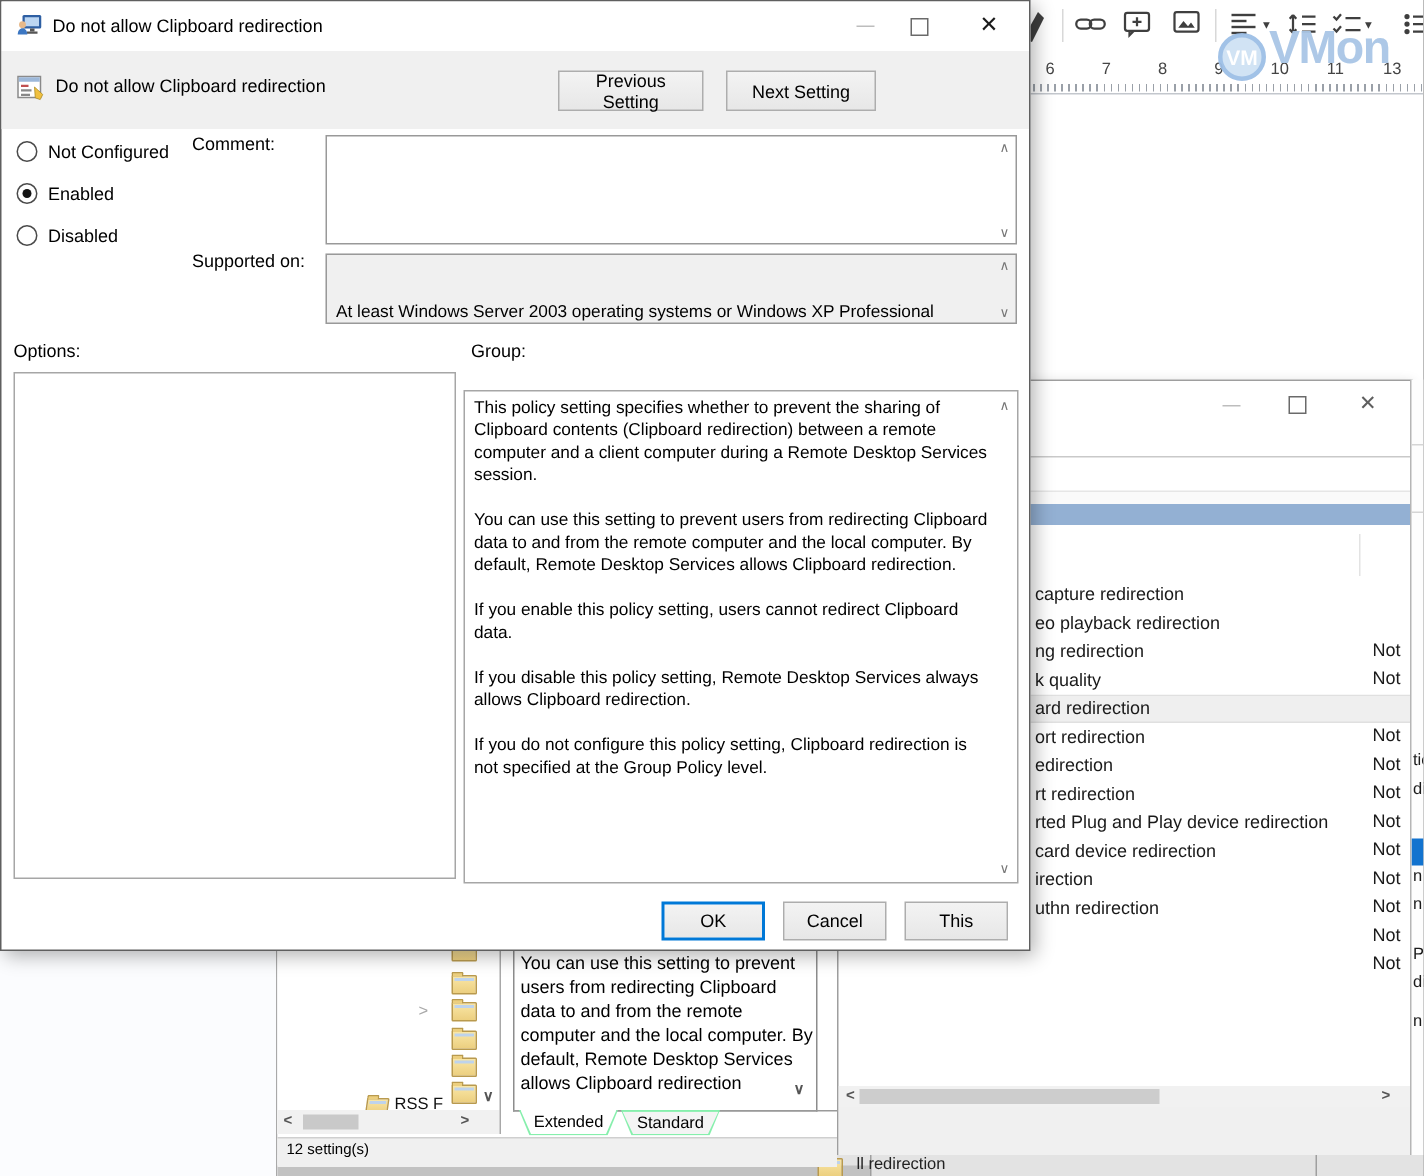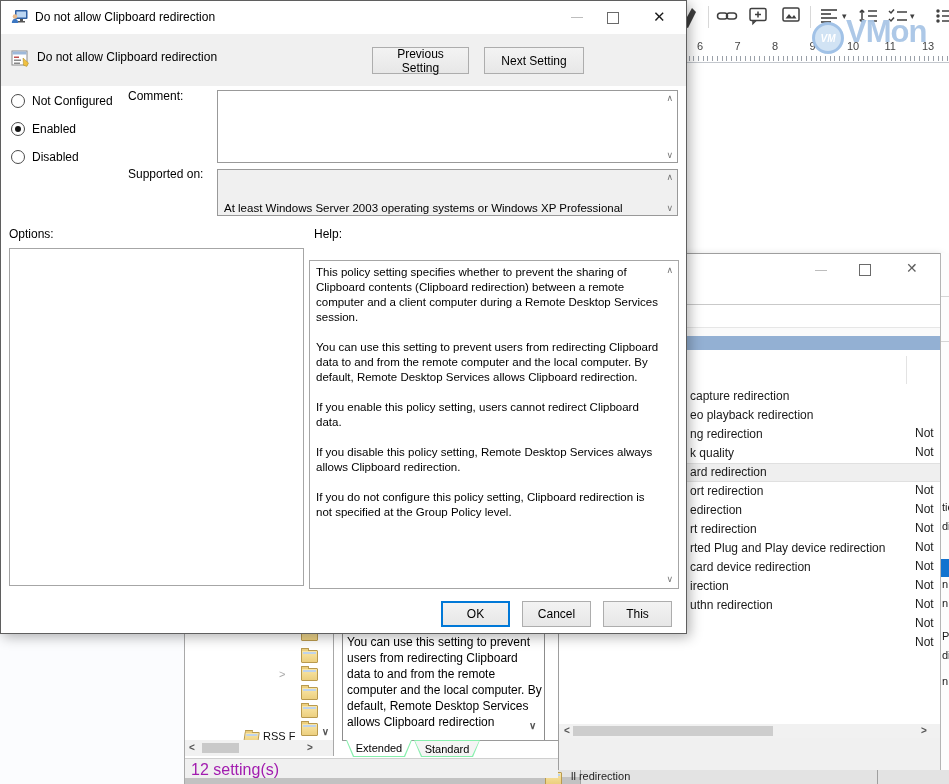--- a/index.html
+++ b/index.html
@@ -11,22 +11,22 @@
   #page-edge{left:686px;top:0;width:1px;height:253px;background:#ccd2da;}
   #ruler{left:684px;top:40px;width:265px;height:22px;border-bottom:1px solid #c3c7cd;}
   #ruler .ticks{position:absolute;left:0;right:0;bottom:1px;height:5px;
       background:repeating-linear-gradient(to right,#9aa0a8 0 1px,transparent 1px 4.7px);}
   .rul-n{position:absolute;top:0;font-size:11px;color:#444;}
   .tb-icon{position:absolute;top:6px;}
   .tb-div{position:absolute;top:6px;width:1px;height:22px;background:#d8d8d8;}
   .caret{position:absolute;font-size:9px;color:#3f3f3f;}
   #watermark{left:806px;top:18px;width:140px;height:40px;opacity:.95;}
   #wm-badge{position:absolute;left:6px;top:4px;width:26px;height:26px;border-radius:50%;
-      border:3px solid #9dbfe6;background:#cfe2f4;color:#fff;font-weight:bold;font-size:10px;
-      display:flex;align-items:center;justify-content:center;font-style:italic;}
+      border:3px solid #9dbfe6;background:#cfe2f4;color:#fff;font-weight:bold;font-size:14px;
+      display:flex;align-items:center;justify-content:center;}
   #wm-name{position:absolute;left:40px;top:-4px;font-size:31px;font-weight:bold;color:#a9c6e6;letter-spacing:-1px;}
 
   
   #gp-window{left:558px;top:253px;width:382px;height:517px;background:#fff;border:1px solid #9e9e9e;
       box-shadow:0 2px 8px rgba(0,0,0,.18);overflow:hidden;}
   #gp-window .line1{position:absolute;left:0;top:50px;right:0;height:1px;background:#c9c9c9;}
   #gp-window .line2{position:absolute;left:0;top:73px;right:0;height:1px;background:#e6e6e6;}
   #gp-window .preband{position:absolute;left:0;top:74px;right:0;height:8px;background:#fafafa;}
   #gp-band{position:absolute;left:0;top:82px;right:0;height:14px;background:#93b0d3;}
   #gp-coldiv{position:absolute;left:347px;top:102px;width:1px;height:28px;background:#e3e3e3;}
@@ -82,21 +82,21 @@
   #con-help-arrow{position:absolute;left:186px;top:88px;font-size:10px;font-weight:bold;color:#555;}
   #tabrow{position:absolute;left:157px;top:108px;width:216px;height:18px;}
   #tabrow .topline{position:absolute;left:0;top:0;width:216px;height:1px;background:#9a9a9a;}
   .tab{position:absolute;top:0;height:17px;clip-path:polygon(0 0,100% 0,calc(100% - 7px) 100%,7px 100%);
       background:#86efac;width:66px;}
   .tab>span{position:absolute;left:1px;right:1px;top:1px;bottom:1px;background:#f4f4f4;
       clip-path:polygon(0 0,100% 0,calc(100% - 7px) 100%,7px 100%);
       display:flex;align-items:center;justify-content:center;font-size:11px;color:#000;}
   .tab.sel>span{background:#fff;top:0;}
   #statusbar{position:absolute;left:0;top:126px;width:373px;height:19px;background:#f0f0f0;border-top:1px solid #cfcfcf;}
-  #status-text{position:absolute;left:6px;top:2px;font-size:16px;color:#a21caf;}
+  #status-text{position:absolute;left:6px;top:2px;font-size:10px;color:#000000;}
 
   
   #dialog{left:0;top:0;width:685px;height:632px;background:#fff;border:1px solid #5f5f5f;
       box-shadow:3px 3px 12px rgba(0,0,0,.3);z-index:10;}
   #dlg-titlebar{position:absolute;left:0;top:0;right:0;height:33px;background:#fff;}
   #dlg-title{position:absolute;left:34px;top:9px;font-size:12px;color:#000;white-space:nowrap;}
   #dlg-header{position:absolute;left:0;top:33px;right:0;height:52px;background:#f0f0f0;}
   #dlg-header-title{position:absolute;left:36px;top:16px;font-size:12px;color:#000;}
   .btn{position:absolute;background:linear-gradient(#f3f3f3,#e7e7e7);border:1px solid #adadad;
       font-family:inherit;font-size:12px;color:#000;display:flex;align-items:center;justify-content:center;}
@@ -397,21 +397,21 @@
     </div>
 
     <span class="fldlab" style="left:127px;top:166px;">Supported on:</span>
     <div class="tbox" id="supported-box" style="left:216px;top:168px;width:459px;height:45px;">
       <span id="supported-text">At least Windows Server 2003 operating systems or Windows XP Professional</span>
       <span class="chev-up">∧</span>
       <span class="chev-dn">∨</span>
     </div>
 
     <span class="fldlab" style="left:8px;top:226px;">Options:</span>
-    <span class="fldlab" style="left:313px;top:226px;">Help:</span>
+    <span class="fldlab" style="left:313px;top:226px;">Group:</span>
 
     <div class="pane" style="left:8px;top:247px;width:293px;height:336px;"></div>
 
     <div class="pane" id="help-pane" style="left:308px;top:259px;width:368px;height:327px;">
       <div id="help-text">This policy setting specifies whether to prevent the sharing of Clipboard contents (Clipboard redirection) between a remote computer and a client computer during a Remote Desktop Services session.
 
 You can use this setting to prevent users from redirecting Clipboard data to and from the remote computer and the local computer. By default, Remote Desktop Services allows Clipboard redirection.
 
 If you enable this policy setting, users cannot redirect Clipboard data.
 

